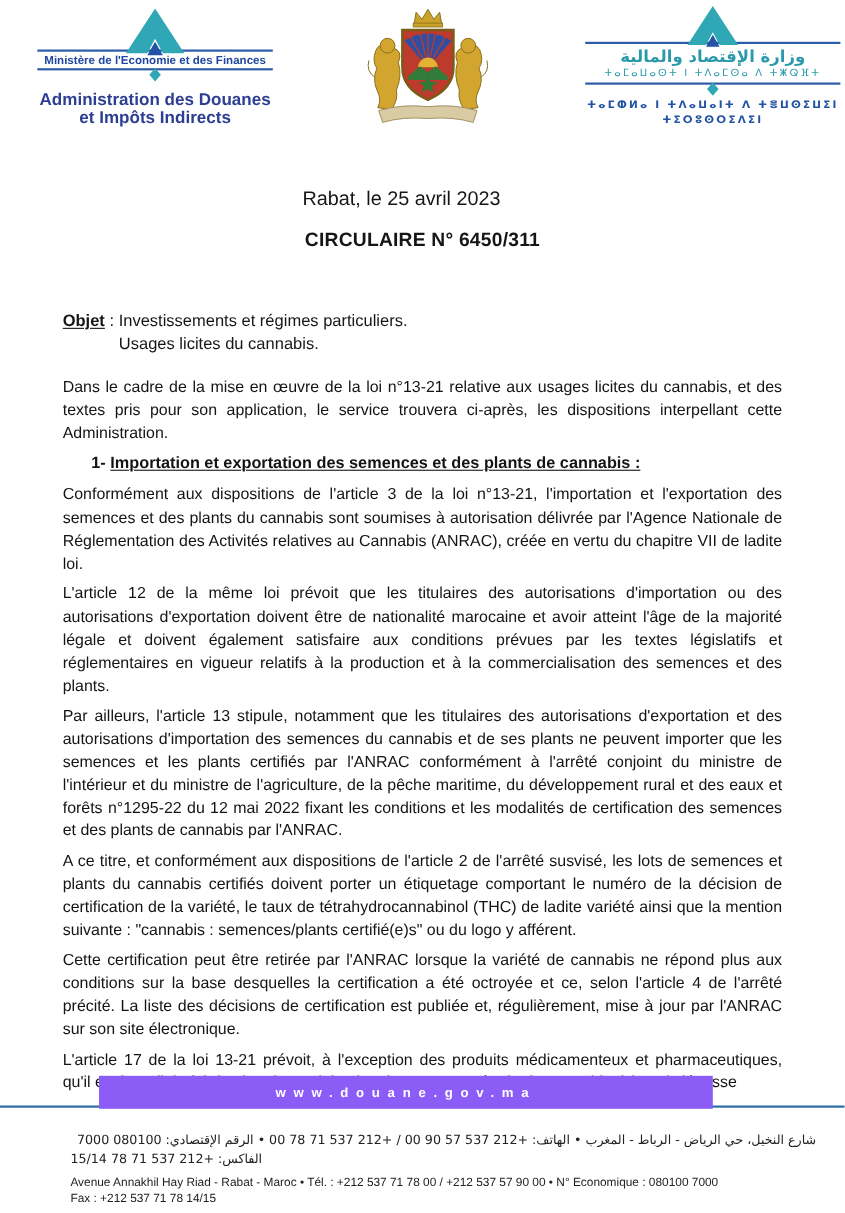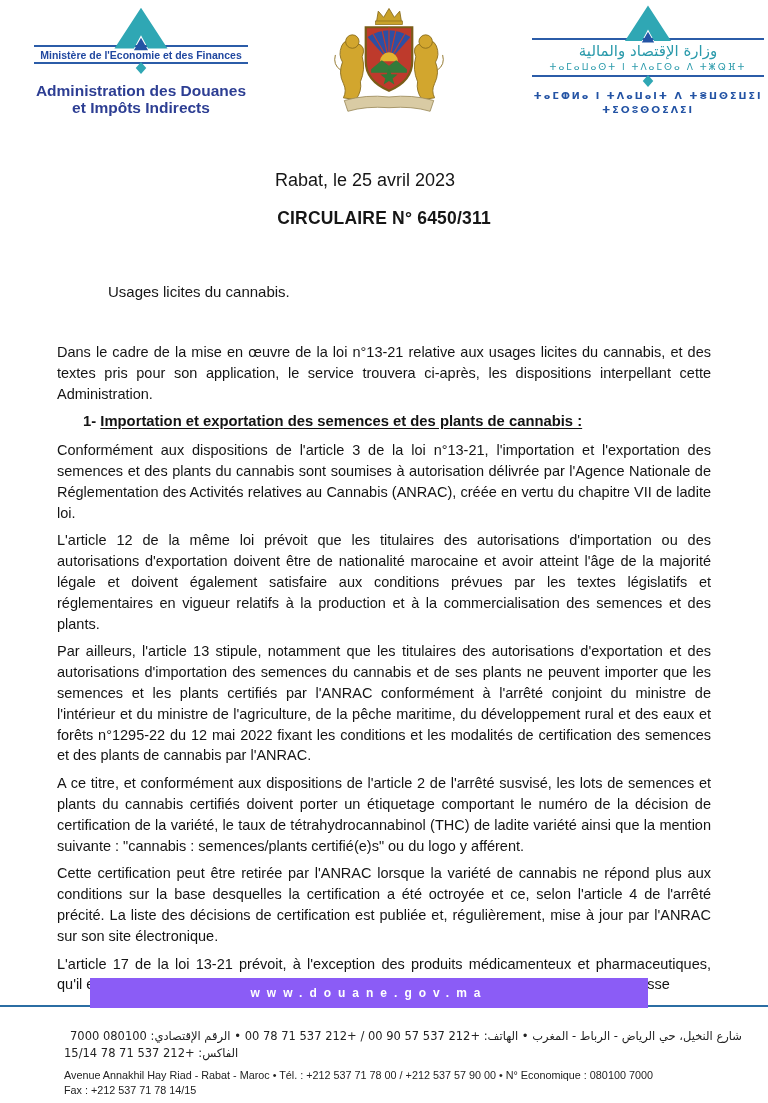--- a/index.html
+++ b/index.html
@@ -12,21 +12,21 @@
   .logo-left{position:absolute;left:34px;top:6px;width:214px;text-align:center;}
   .arrow-svg{width:58px;height:46px;display:block;margin:0 auto -7px auto;}
   .rule{height:0;border-top:2px solid #2B5CA8;}
   .ministry-fr{font-size:10.5px;font-weight:bold;color:#2148A0;padding:2px 0 1px 0;}
   .diamond-under{width:12px;height:12px;display:block;margin:-2px auto 0 auto;}
   .admin-fr{margin-top:8px;font-size:15.5px;font-weight:bold;color:#2D3E93;line-height:1.12;}
   .coat{position:absolute;left:330px;top:1px;width:118px;height:124px;}
   .logo-right{position:absolute;right:4px;top:4px;width:232px;text-align:center;}
   .arrow-svg2{width:50px;height:40px;display:block;margin:0 auto -6px auto;}
   .arabic{font-family:"DejaVu Sans",sans-serif;}
-  .ministry-ar{font-size:15px;font-weight:normal;color:#2A9AAB;line-height:1.15;padding-top:3px;}
+  .ministry-ar{font-size:15px;font-weight:bold;color:#2A9AAB;line-height:1.15;padding-top:3px;}
   .tif-1{font-size:9px;font-weight:normal;color:#2A9AAB;letter-spacing:2px;padding:2px 0 3px 0;}
   .admin-ar{font-size:13.5px;font-weight:bold;color:#1F3864;margin-top:9px;line-height:1.2;}
   .tif-2{font-size:9.5px;font-weight:bold;color:#2353A4;letter-spacing:2px;line-height:1.45;margin-top:2px;}
   
   .date-line{position:absolute;top:170px;left:0;width:730px;text-align:center;font-size:18px;}
   .title-line{position:absolute;top:208px;left:0;width:768px;text-align:center;
     font-size:17.5px;font-weight:bold;letter-spacing:.2px;}
   .objet{position:absolute;top:281px;left:57px;right:56px;font-size:15px;line-height:21px;}
   .objet-label{font-weight:bold;text-decoration:underline;text-underline-offset:2px;}
   .objet-line2{margin-left:51px;}
@@ -121,20 +121,21 @@
         <div>ⵜⴰⵎⵀⵍⴰ ⵏ ⵜⴷⴰⵡⴰⵏⵜ ⴷ ⵜⴻⵡⵙⵉⵡⵉⵏ</div>
         <div>ⵜⵉⵔⵓⵙⵔⵉⴷⵉⵏ</div>
       </div>
     </div>
   </header>
 
   <div class="date-line">Rabat, le 25 avril 2023</div>
   <div class="title-line">CIRCULAIRE N° 6450/311</div>
 
   <div class="objet">
+    <div><span class="objet-label">Objet</span><span> : </span><span>Investissements et régimes particuliers.</span></div>
     <div class="objet-line2">Usages licites du cannabis.</div>
   </div>
 
   <main class="body-text">
     <p>Dans le cadre de la mise en œuvre de la loi n°13-21 relative aux usages licites du cannabis, et des textes pris pour son application, le service trouvera ci-après, les dispositions interpellant cette Administration.</p>
     <div class="section-heading">
       <span class="num">1-</span>
       <span class="sec-title">Importation et exportation des semences et des plants de cannabis :</span>
     </div>
     <p>Conformément aux dispositions de l'article 3 de la loi n°13-21, l'importation et l'exportation des semences et des plants du cannabis sont soumises à autorisation délivrée par l'Agence Nationale de Réglementation des Activités relatives au Cannabis (ANRAC), créée en vertu du chapitre VII de ladite loi.</p>

